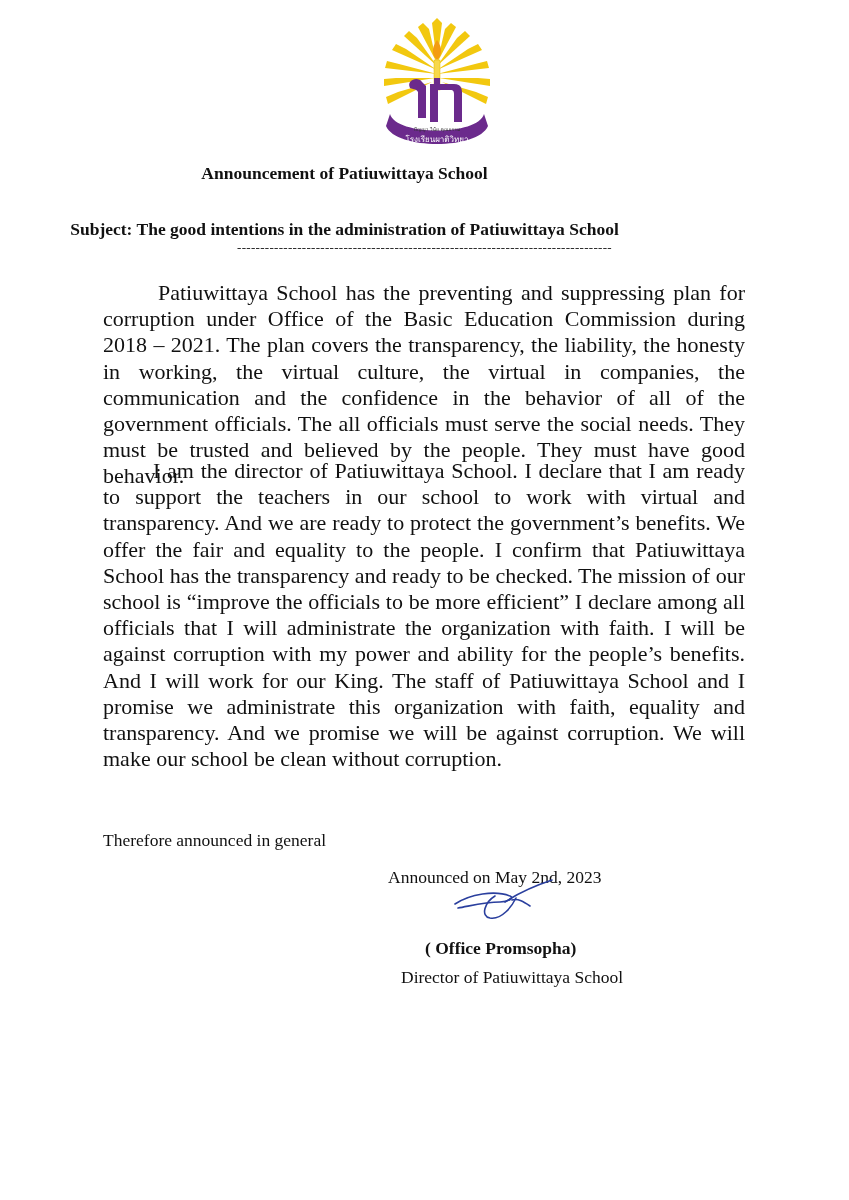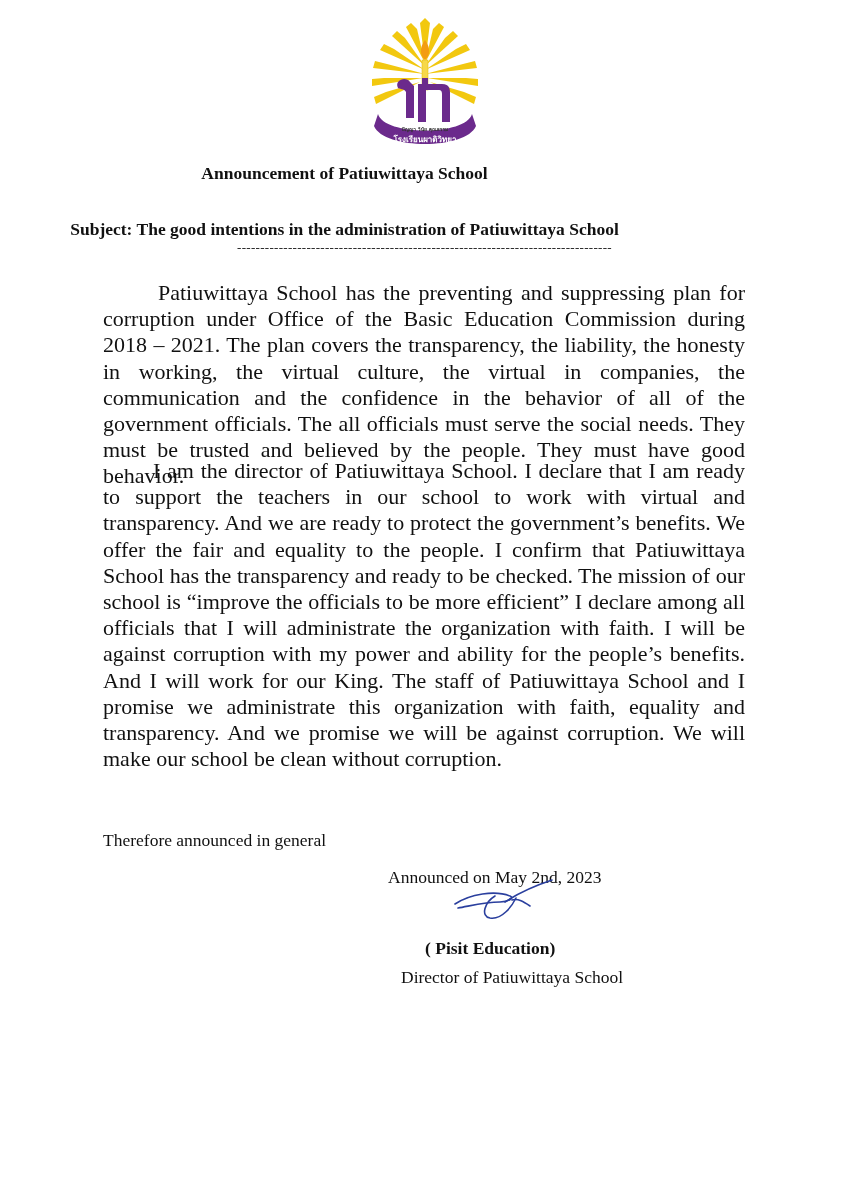--- a/index.html
+++ b/index.html
@@ -1,18 +1,18 @@
 <!DOCTYPE html>
 <html><head>
   <meta charset="utf-8">
   <style>
     html, body { margin: 0; padding: 0; background: #ffffff; }
     body { width: 849px; height: 1200px; position: relative; overflow: hidden;
            font-family: "Liberation Serif", "DejaVu Serif", serif; color: #111; }
-    .logo { position: absolute; left: 370px; top: 18px; width: 110px; height: 135px; font-weight: bold; }
+    .logo { position: absolute; left: 382px; top: 18px; width: 110px; height: 135px; }
     .title { position: absolute; left: 0; width: 689px; text-align: center;
              font-weight: bold; font-size: 17.5px; }
     .t1 { top: 163px; }
     .t2 { top: 219px; }
     .dashes { position: absolute; top: 240px; left: 0; width: 849px; text-align: center;
               font-size: 13px; letter-spacing: 0.3px; color: #222; }
     .para { position: absolute; left: 103px; width: 642px; font-size: 22px;
             line-height: 26.2px; text-align: justify; text-indent: 55px; margin: 0; }
     .p1 { top: 280px; }
     .p2 { top: 458px; text-indent: 50px; }
@@ -75,15 +75,15 @@
   <div class="sig">
     <svg width="110" height="62" viewBox="0 0 110 62">
       <g fill="none" stroke="#2a3f9e" stroke-width="1.6" stroke-linecap="round">
         <path d="M5 28 C20 18 45 14 60 20 C65 22 58 26 50 26 C35 26 20 30 8 32"></path>
         <path d="M45 20 C35 26 30 40 40 42 C52 44 62 30 66 22"></path>
         <path d="M62 24 C68 22 74 26 80 30"></path>
         <path d="M55 26 C70 16 90 8 102 4"></path>
       </g>
     </svg>
   </div>
-  <div class="name">( Pisit  Education)</div>
+  <div class="name">( Office  Promsopha)</div>
   <div class="role">Director of Patiuwittaya School</div>
 </div>
 
 </body></html>

